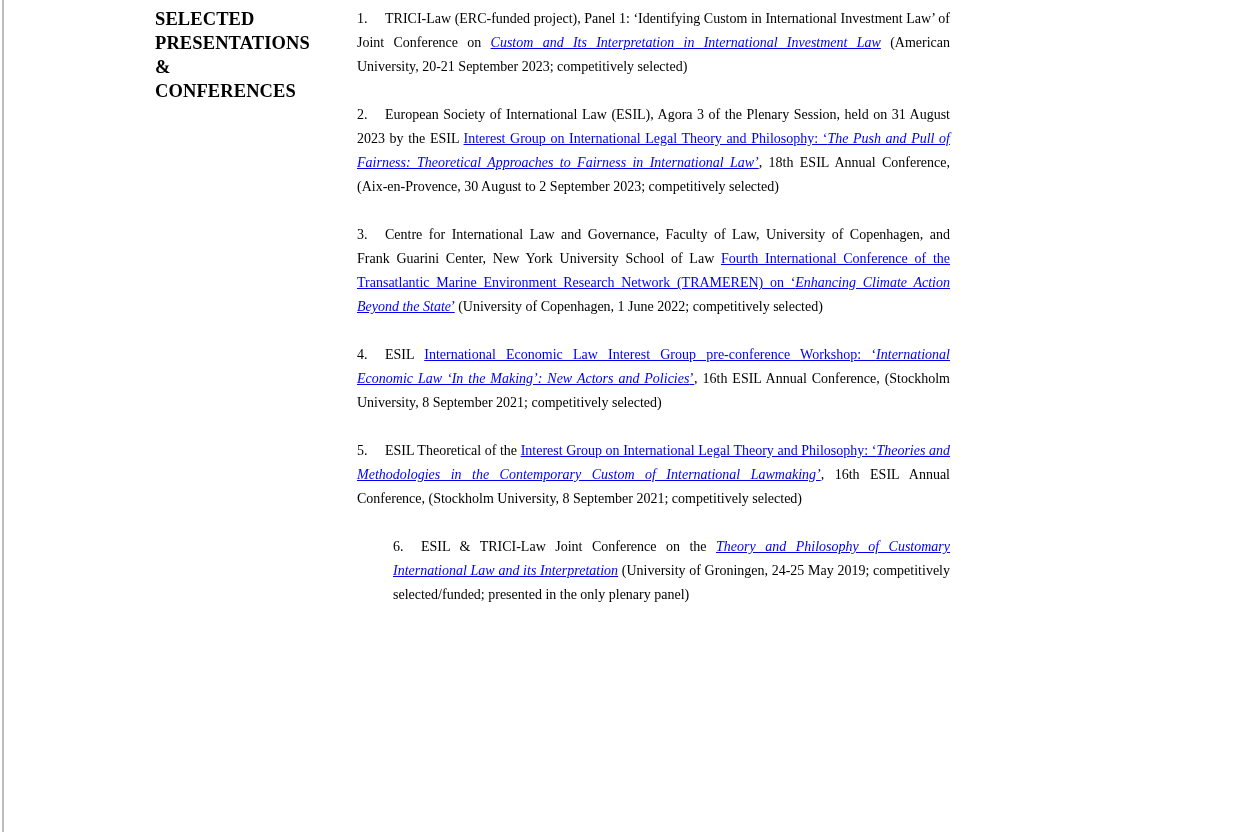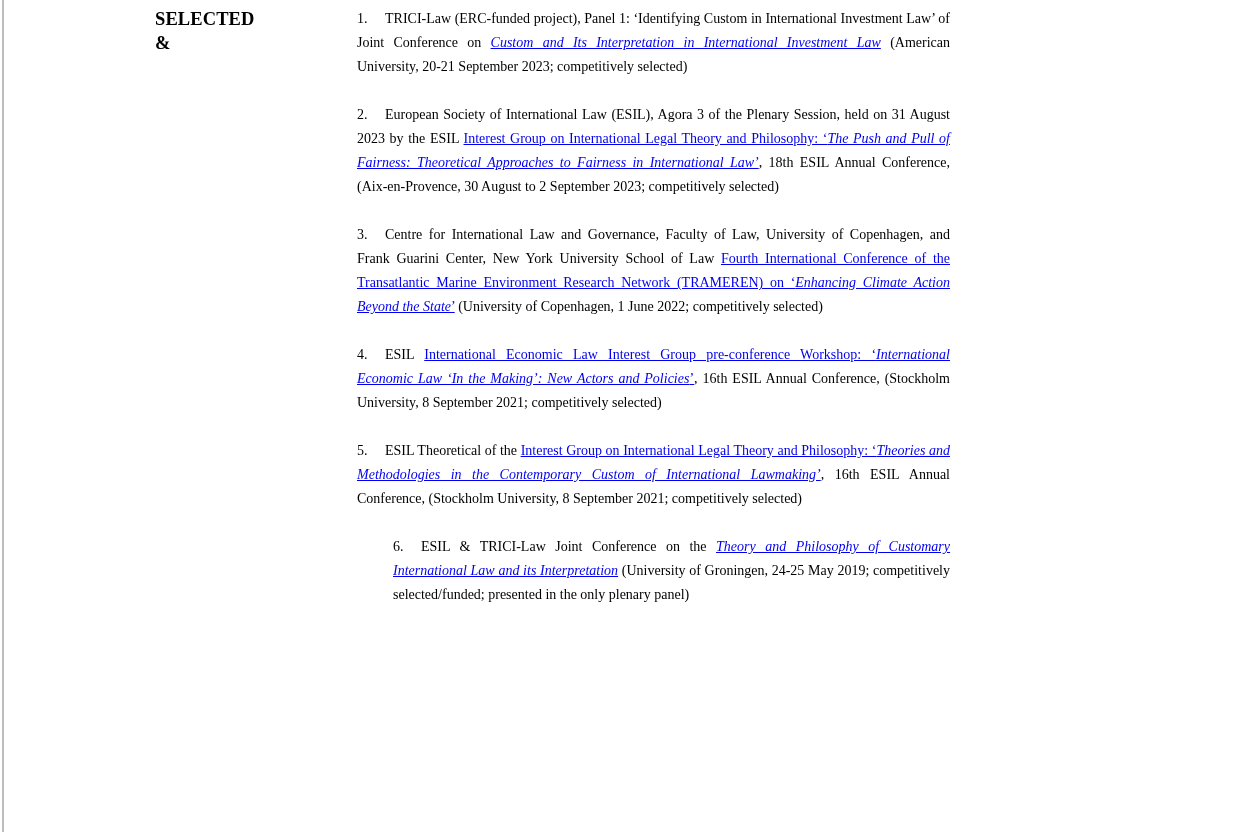--- a/index.html
+++ b/index.html
@@ -72,21 +72,23 @@
   }
 </style>
 </head>
 <body>
 
 <div class="page">
   <div class="left-rule"></div>
   <div class="content">
     <div class="heading">
       <div>SELECTED</div>
+      <div>PRESENTATIONS</div>
       <div>&amp;</div>
+      <div>CONFERENCES</div>
     </div>
     <div class="items">
         <p><span class="num">1.</span><span>TRICI-Law (ERC-funded project), Panel 1: ‘Identifying Custom in International Investment Law’ of Joint Conference on </span><span class="lnk it">Custom and Its Interpretation in International Investment Law</span><span> (American University, 20-21 September 2023; competitively selected)</span></p>
         <p><span class="num">2.</span><span>European Society of International Law (ESIL), Agora 3 of the Plenary Session, held on 31 August 2023 by the ESIL </span><span class="lnk">Interest Group on International Legal Theory and Philosophy: ‘</span><span class="lnk it">The Push and Pull of Fairness: Theoretical Approaches to Fairness in International Law’</span><span>, 18th ESIL Annual Conference, (Aix-en-Provence, 30 August to 2 September 2023; competitively selected)</span></p>
         <p><span class="num">3.</span><span>Centre for International Law and Governance, Faculty of Law, University of Copenhagen, and Frank Guarini Center, New York University School of Law </span><span class="lnk">Fourth International Conference of the Transatlantic Marine Environment Research Network (TRAMEREN) on ‘</span><span class="lnk it">Enhancing Climate Action Beyond the State</span><span class="lnk">’</span><span> (University of Copenhagen, 1 June 2022; competitively selected)</span></p>
         <p><span class="num">4.</span><span>ESIL </span><span class="lnk">International Economic Law Interest Group pre-conference Workshop: ‘</span><span class="lnk it">International Economic Law ‘In the Making’: New Actors and Policies</span><span class="lnk">’</span><span>, 16th ESIL Annual Conference, (Stockholm University, 8 September 2021; competitively selected)</span></p>
         <p><span class="num">5.</span><span>ESIL Theoretical of the </span><span class="lnk">Interest Group on International Legal Theory and Philosophy: ‘</span><span class="lnk it">Theories and Methodologies in the Contemporary Custom of International Lawmaking’</span><span>, 16th ESIL Annual Conference, (Stockholm University, 8 September 2021; competitively selected)</span></p>
         <p><span class="num">6.</span><span>ESIL &amp; TRICI-Law Joint Conference on the </span><span class="lnk it">Theory and Philosophy of Customary International Law and its Interpretation</span><span> (University of Groningen, 24-25 May 2019; competitively selected/funded; presented in the only plenary panel)</span></p>
       </div>
   </div>

